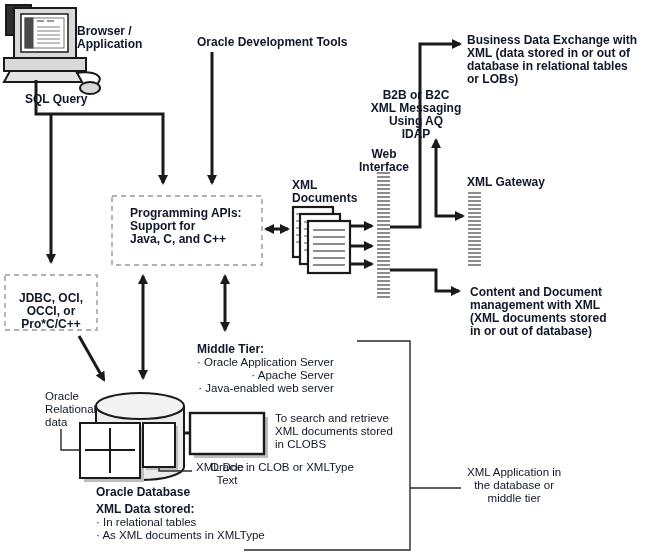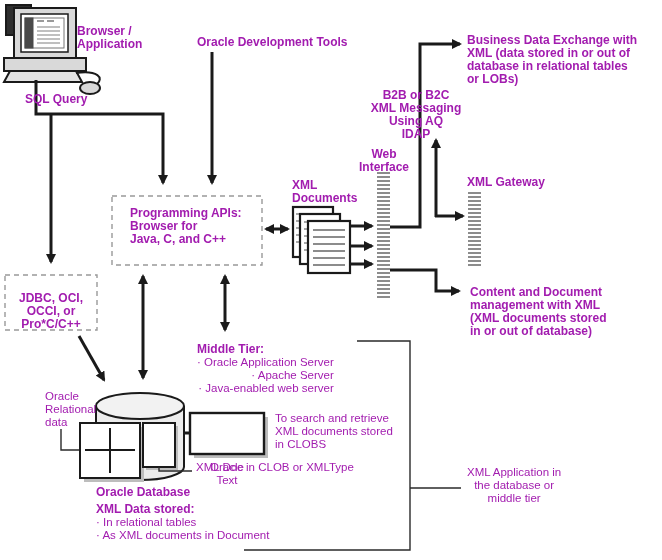--- a/index.html
+++ b/index.html
@@ -1,18 +1,18 @@
 <!DOCTYPE html>
 <html><head>
 <meta charset="utf-8">
 <style>
   html,body{margin:0;padding:0;background:#fff;}
   #stage{
     position:relative;width:662px;height:560px;background:#fff;overflow:hidden;
-    font-family:"Liberation Sans","DejaVu Sans",sans-serif;color:#a21caf;
+    font-family:"Liberation Sans","DejaVu Sans",sans-serif;color:#0f172a;
   }
   #diagram-svg{position:absolute;left:0;top:0;}
   .lbl{position:absolute;white-space:pre-line;line-height:13px;font-size:11.5px;}
   .b{font-weight:bold;font-size:12px;}
   .ctr{text-align:center;}
 </style>
 </head>
 <body>
 
 <div id="stage">
@@ -123,21 +123,21 @@
 
   <div class="lbl b ctr" style="left:355px;top:148px;width:58px;">Web
 Interface</div>
 
   <div class="lbl b" style="left:467px;top:176px;">XML Gateway</div>
 
   <div class="lbl b" style="left:292px;top:179px;">XML
 Documents</div>
 
   <div class="lbl b" style="left:130px;top:207px;">Programming APIs:
-Browser for
+Support for
 Java, C, and C++</div>
 
   <div class="lbl b ctr" style="left:5px;top:292px;width:92px;">JDBC, OCI,
 OCCI, or
 Pro*C/C++</div>
 
   <div>
     <div class="lbl b" style="left:197px;top:343px;text-align:right;">Middle Tier:</div>
     <div class="lbl" style="left:197px;top:356px;text-align:right;">· Oracle Application Server
 · Apache Server
@@ -160,20 +160,20 @@
 XML documents stored
 in CLOBS</div>
 
   <div class="lbl" style="left:196px;top:461px;">XML Doc in CLOB or XMLType</div>
 
   <div class="lbl b" style="left:96px;top:486px;">Oracle Database</div>
 
   <div>
     <div class="lbl b" style="left:96px;top:503px;">XML Data stored:</div>
     <div class="lbl" style="left:96px;top:516px;">· In relational tables
-· As XML documents in Document</div>
+· As XML documents in XMLType</div>
   </div>
 
   <div class="lbl" style="left:467px;top:466px;text-align:center;">XML Application in
 the database or
 middle tier</div>
 
 </div>
 
 </body></html>

